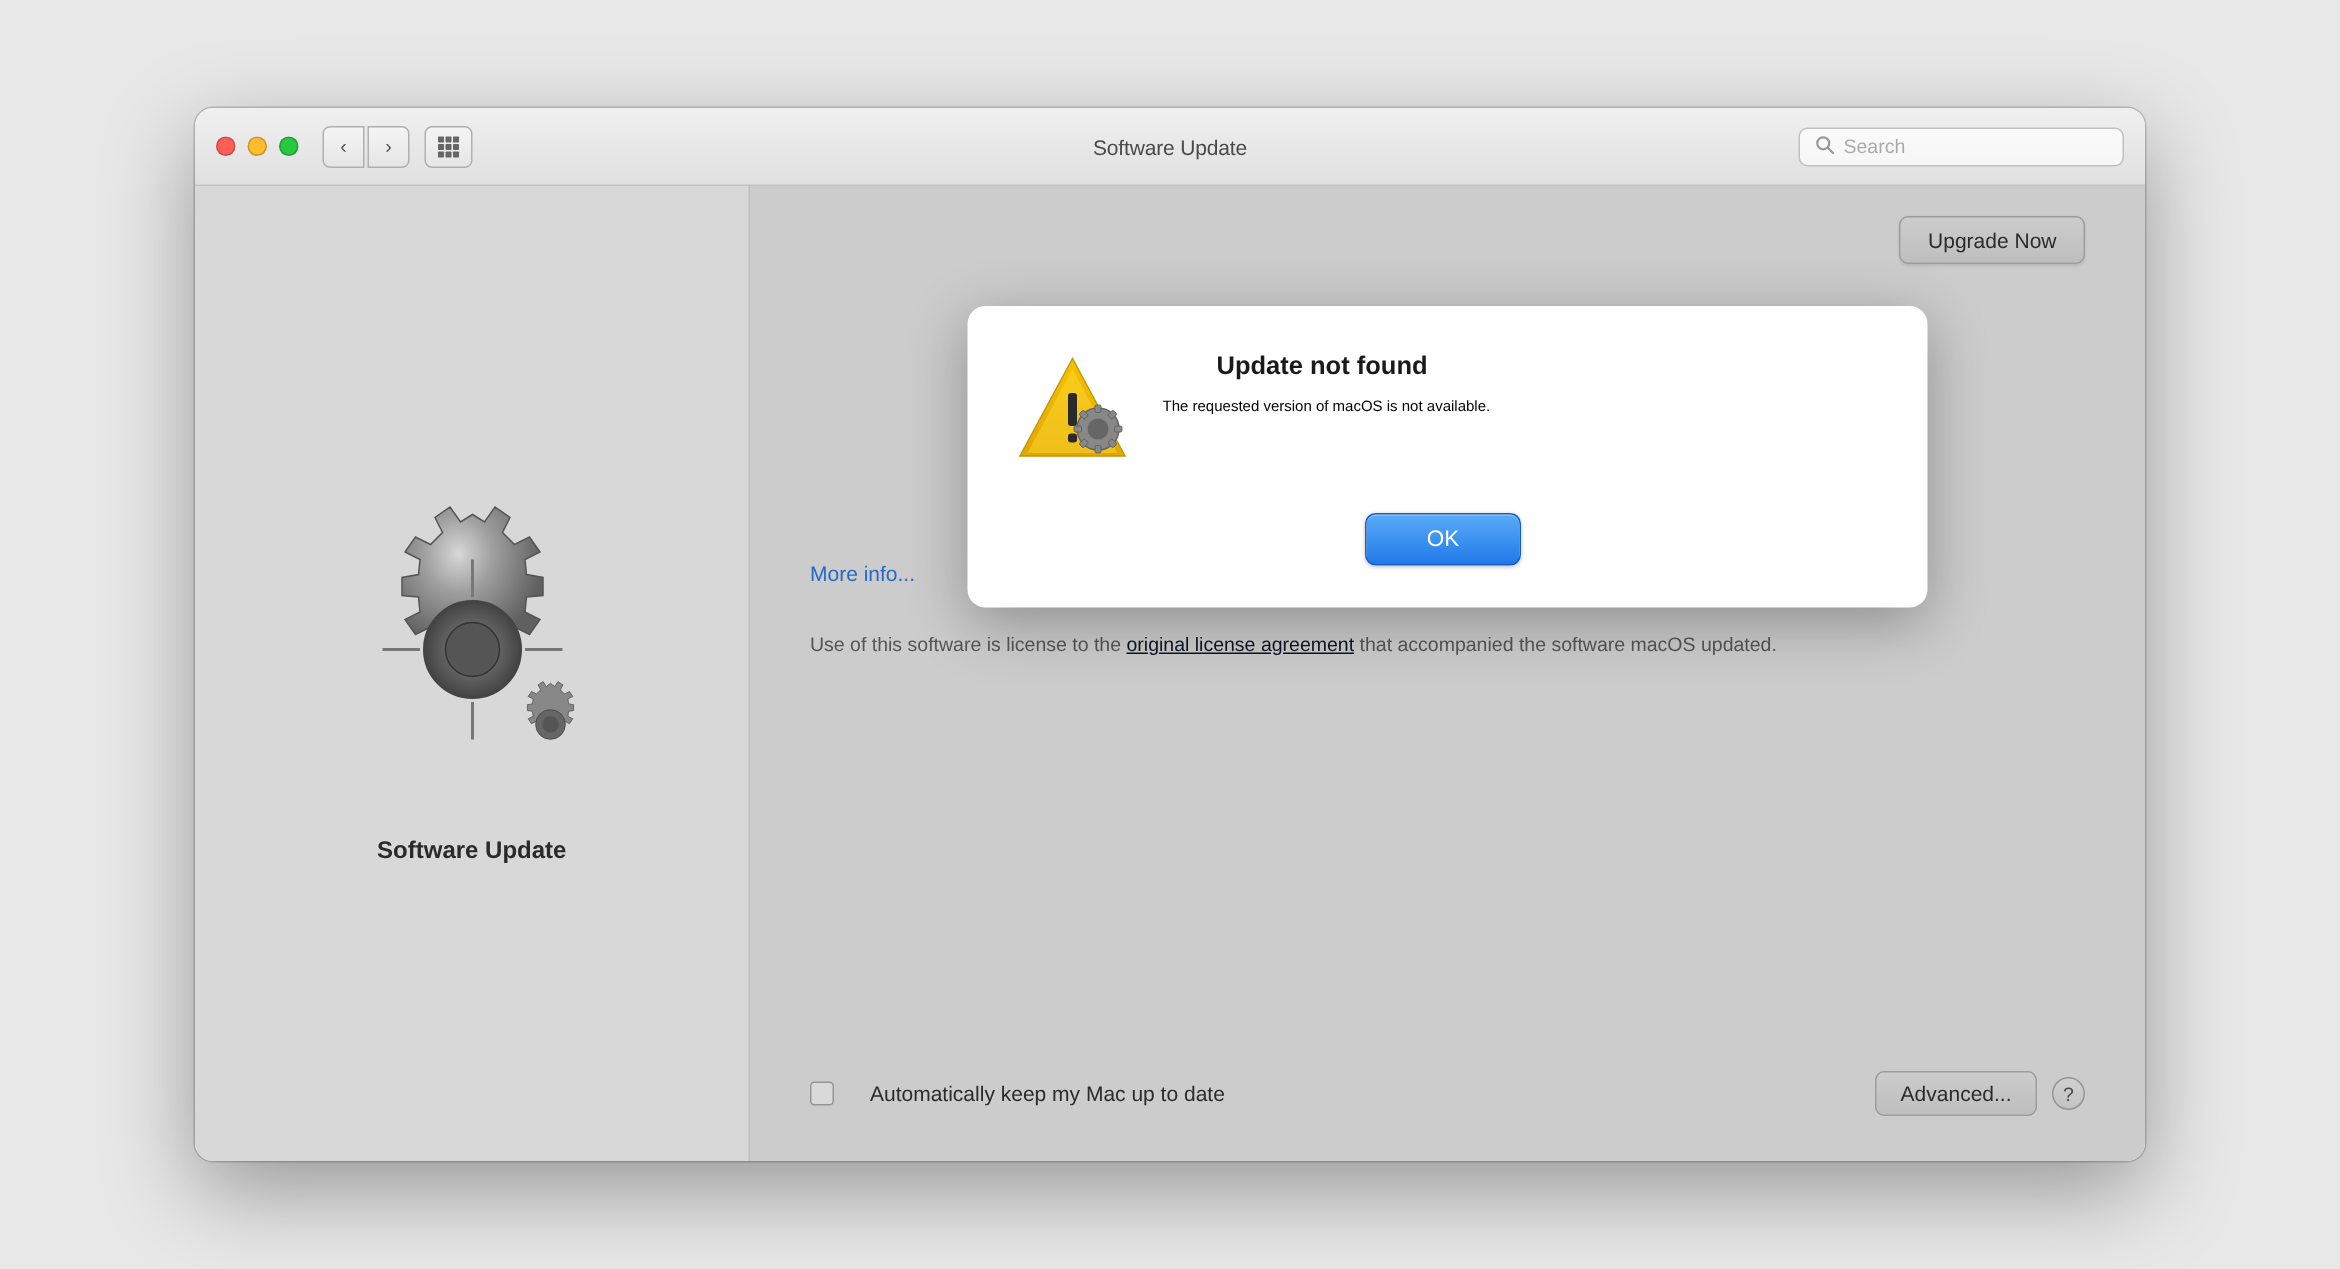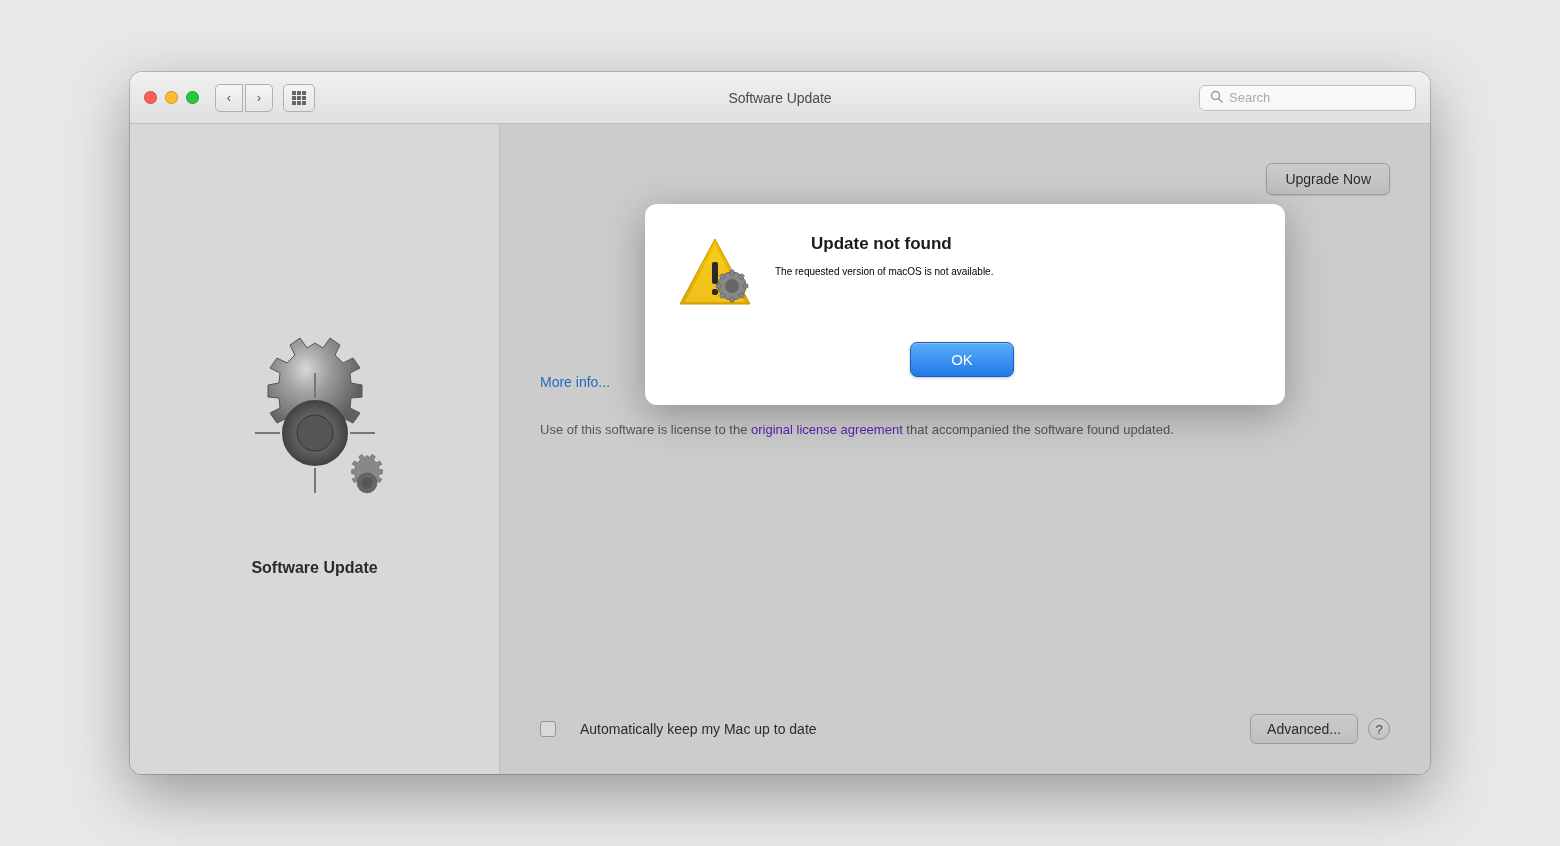--- a/index.html
+++ b/index.html
@@ -169,21 +169,21 @@
       flex: 1;
       background: #f0f0f0;
       padding: 30px 40px 30px 40px;
       display: flex;
       flex-direction: column;
       position: relative;
     }
 
     .upgrade-btn {
       position: absolute;
-      top: 39px;
+      top: 20px;
       right: 40px;
       background: linear-gradient(to bottom, #f0f0f0, #e0e0e0);
       border: 1px solid #b8b8b8;
       border-radius: 6px;
       padding: 7px 18px;
       font-size: 14px;
       color: #333;
       cursor: pointer;
       box-shadow: 0 1px 2px rgba(0,0,0,0.1);
     }
@@ -199,21 +199,22 @@
     }
 
     .license-text {
       font-size: 13px;
       color: #666;
       line-height: 1.5;
       margin-bottom: 30px;
     }
 
     .license-link {
-      color: #6d28d9;
+      text-decoration: underline;
+      color: #0f172a;
     }
 
     .bottom-bar {
       display: flex;
       align-items: center;
       margin-top: auto;
     }
 
     .checkbox-wrap {
       display: flex;
@@ -417,21 +418,21 @@
       <div class="gear-label">Software Update</div>
     </div>
 
     <div class="right-panel">
       <button class="upgrade-btn">Upgrade Now</button>
 
       <div style="flex:1; display:flex; flex-direction:column; justify-content:flex-end; gap:0;">
         <a class="more-info-link" style="margin-top:220px;">More info...</a>
 
         <p class="license-text">
-          <span>Use of this software is license to the </span><span class="license-link">original license agreement</span><span> that accompanied the software found updated.</span>
+          <span>Use of this software is license to the </span><span class="license-link">original license agreement</span><span> that accompanied the software macOS updated.</span>
         </p>
 
         <div class="bottom-bar">
           <div class="checkbox-wrap">
             <div class="checkbox"></div>
             <span class="checkbox-label">Automatically keep my Mac up to date</span>
           </div>
           <button class="advanced-btn">Advanced...</button>
           <div class="help-btn">?</div>
         </div>

